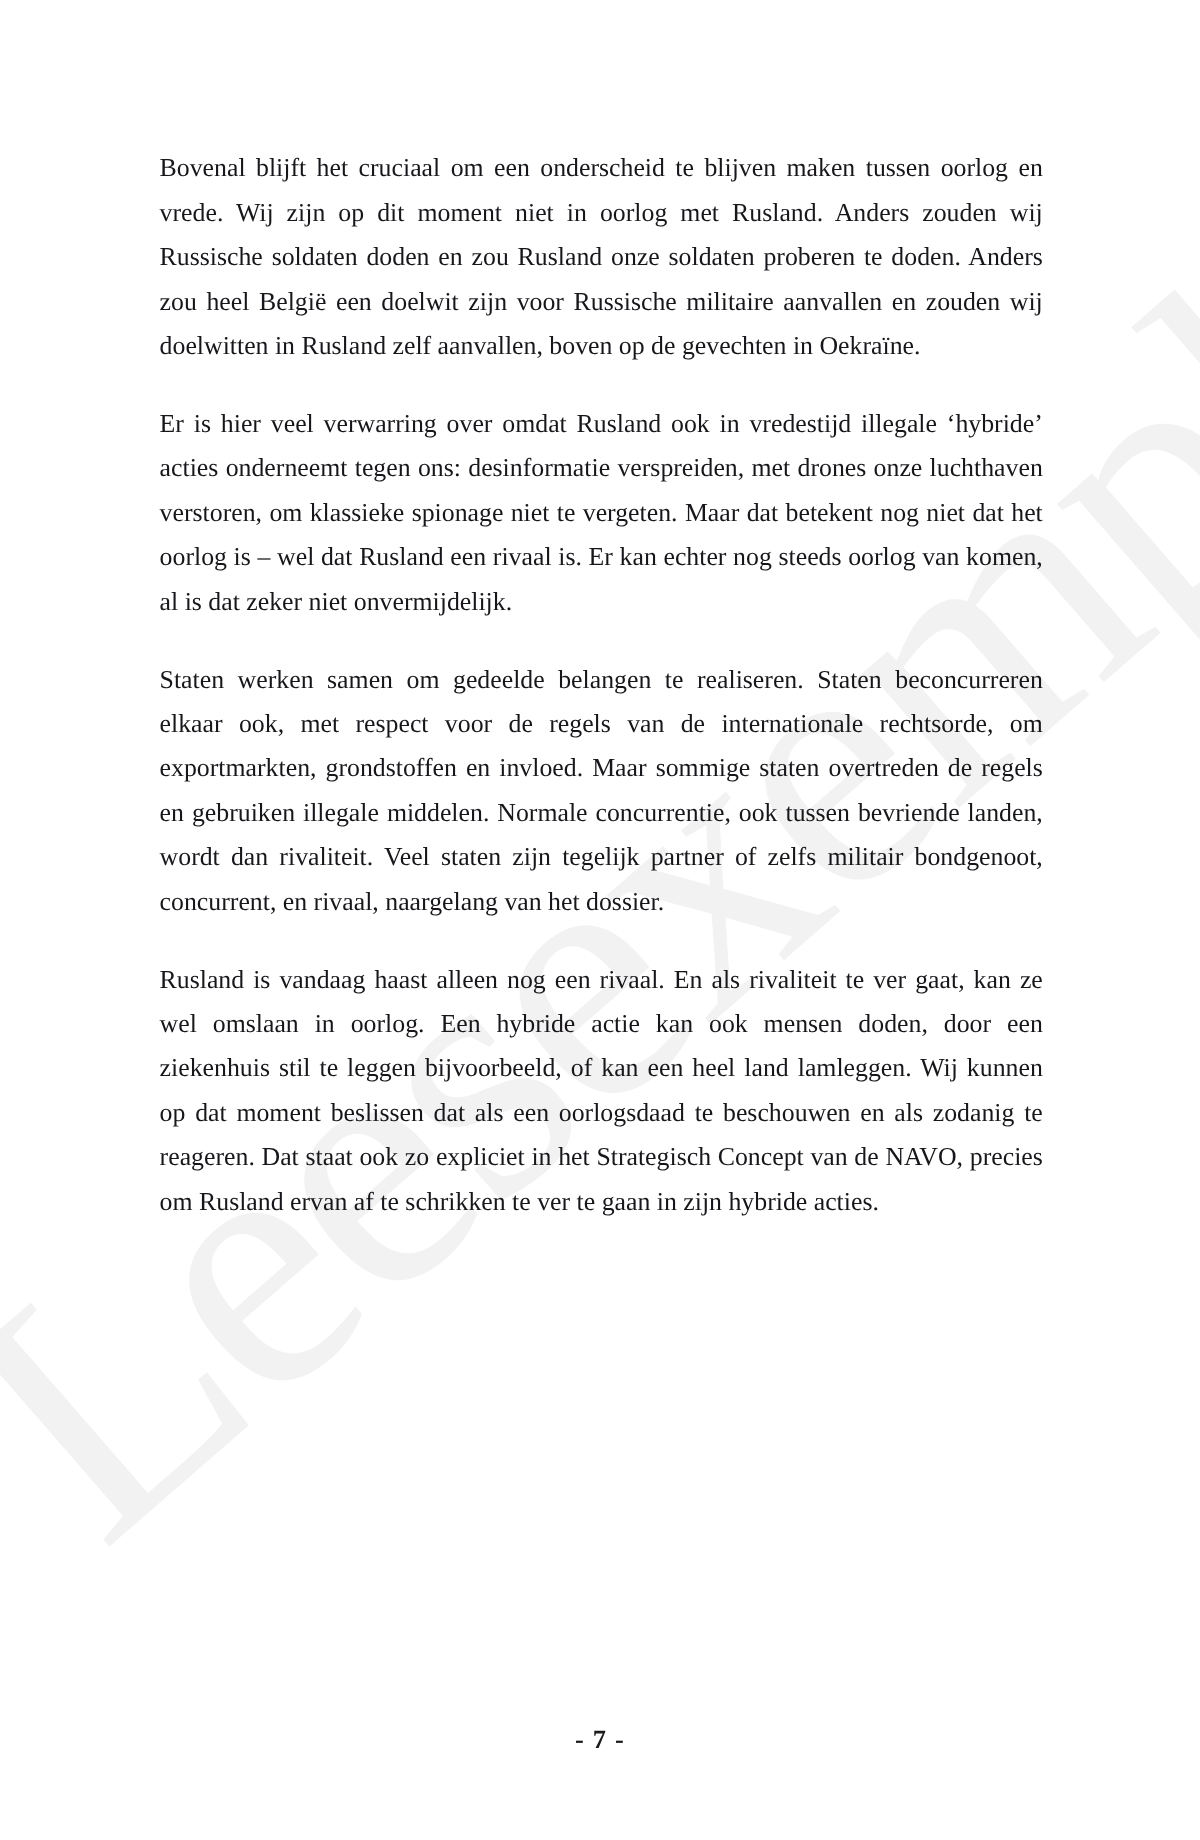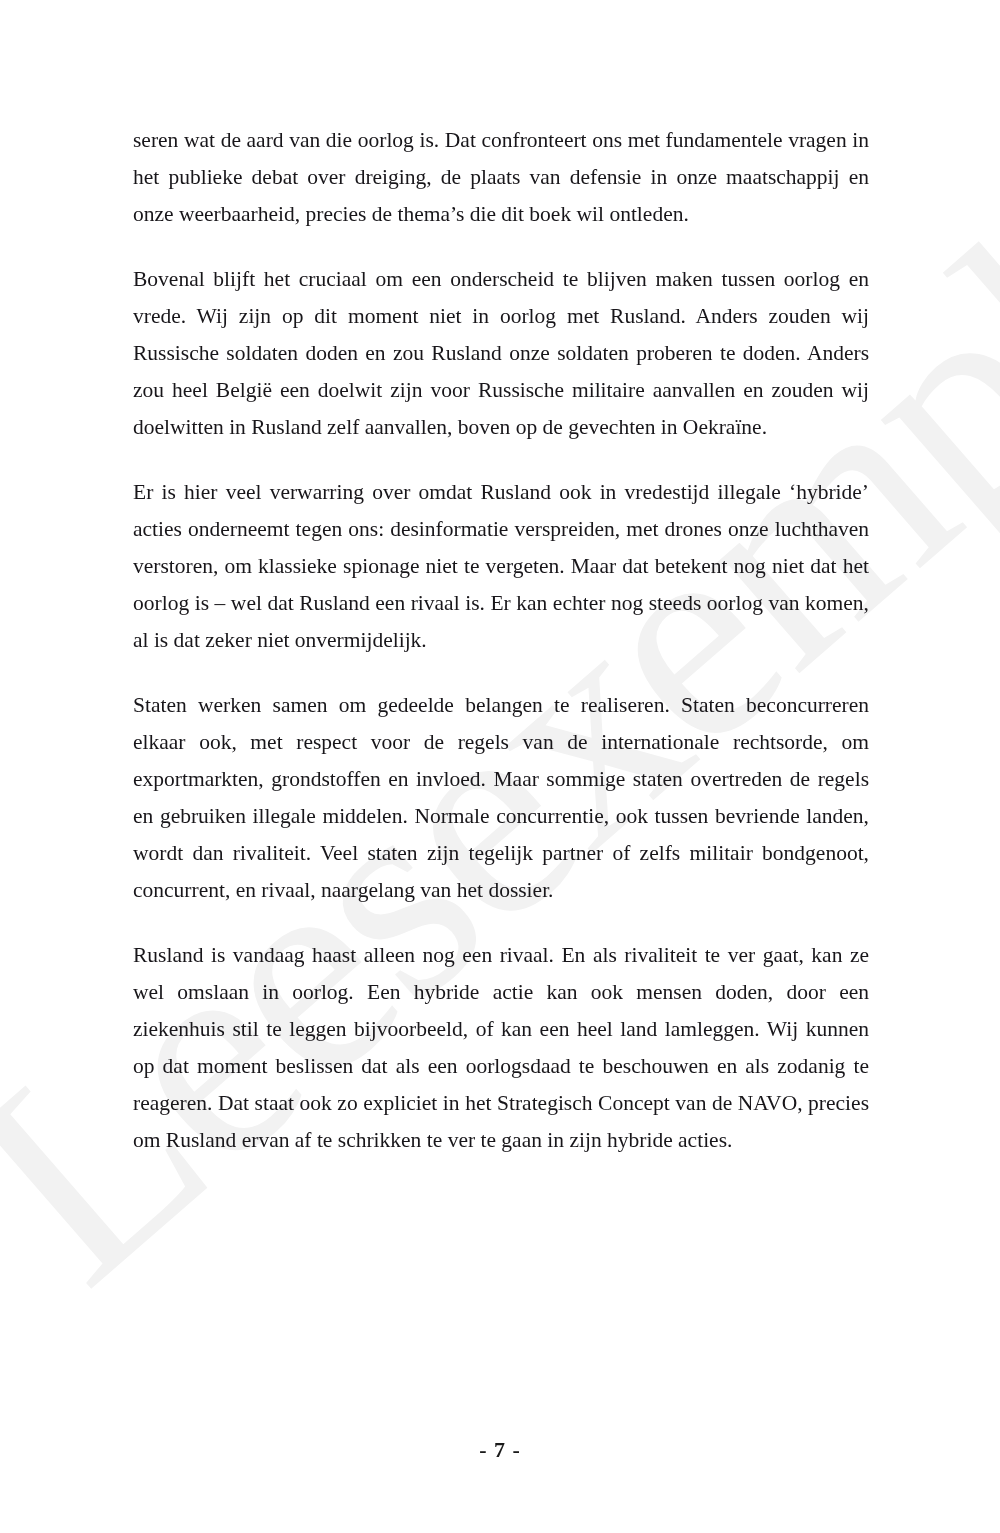--- a/index.html
+++ b/index.html
@@ -83,21 +83,20 @@
 </head>
 <body>
 
 <div class="page">
 
   <div class="watermark-layer">
     <div class="watermark-text">Leesexemplaar</div>
   </div>
 
   <div class="content">
-    <p class="para">seren wat de aard van die oorlog is. Dat confronteert ons met fundamentele vragen in het publieke debat over dreiging, de plaats van defensie in onze maatschappij en onze weerbaarheid, precies de thema’s die dit boek wil ontleden.</p>
     <p class="para">Bovenal blijft het cruciaal om een onderscheid te blijven maken tussen oorlog en vrede. Wij zijn op dit moment niet in oorlog met Rusland. Anders zouden wij Russische soldaten doden en zou Rusland onze soldaten proberen te doden. Anders zou heel België een doelwit zijn voor Russische militaire aanvallen en zouden wij doelwitten in Rusland zelf aanvallen, boven op de gevechten in Oekraïne.</p>
     <p class="para">Er is hier veel verwarring over omdat Rusland ook in vredestijd illegale ‘hybride’ acties onderneemt tegen ons: desinformatie verspreiden, met drones onze luchthaven verstoren, om klassieke spionage niet te vergeten. Maar dat betekent nog niet dat het oorlog is – wel dat Rusland een rivaal is. Er kan echter nog steeds oorlog van komen, al is dat zeker niet onvermijdelijk.</p>
     <p class="para">Staten werken samen om gedeelde belangen te realiseren. Staten beconcurreren elkaar ook, met respect voor de regels van de internationale rechtsorde, om exportmarkten, grondstoffen en invloed. Maar sommige staten overtreden de regels en gebruiken illegale middelen. Normale concurrentie, ook tussen bevriende landen, wordt dan rivaliteit. Veel staten zijn tegelijk partner of zelfs militair bondgenoot, concurrent, en rivaal, naargelang van het dossier.</p>
     <p class="para">Rusland is vandaag haast alleen nog een rivaal. En als rivaliteit te ver gaat, kan ze wel omslaan in oorlog. Een hybride actie kan ook mensen doden, door een ziekenhuis stil te leggen bijvoorbeeld, of kan een heel land lamleggen. Wij kunnen op dat moment beslissen dat als een oorlogsdaad te beschouwen en als zodanig te reageren. Dat staat ook zo expliciet in het Strategisch Concept van de NAVO, precies om Rusland ervan af te schrikken te ver te gaan in zijn hybride acties.</p>
   </div>
 
   <div class="folio">- 7 -</div>
 
 </div>
 

